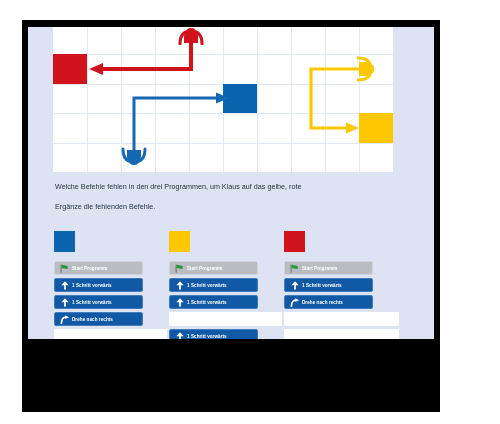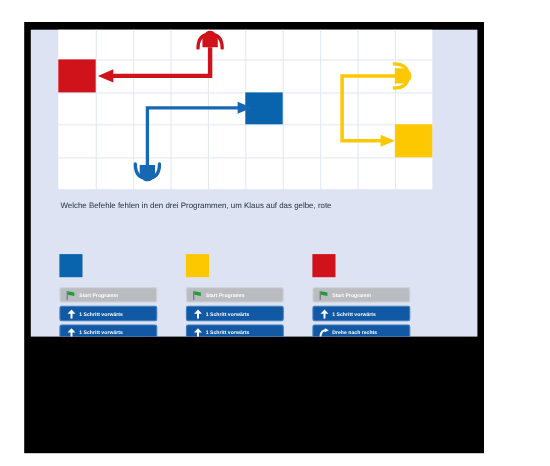--- a/index.html
+++ b/index.html
@@ -14,21 +14,21 @@
 
   
   #frame {
     position: absolute; left: 22px; top: 20px;
     width: 418px; height: 392px;
     background: #000000;
   }
   
   #page {
     position: absolute; left: 28px; top: 27px;
-    width: 406px; height: 279px;
+    width: 406px; height: 312px;
     background: #dde3f2;
     overflow: hidden;
   }
 
   
   #board {
     position: absolute; left: 25px; top: -2px;
     width: 340px; height: 147px;
     background: #ffffff;
   }
@@ -169,20 +169,21 @@
         <svg width="18" height="28" viewBox="0 0 18 28">
           <path d="M1 3 Q14 3 14 14 Q14 25 1 25" stroke="#fdc800" stroke-width="3" fill="none" stroke-linecap="round"></path>
           <path d="M2 7 L9 7 Q15 7 15 14 Q15 21 9 21 L2 21 Z" fill="#fdc800"></path>
           <ellipse cx="14" cy="14" rx="3" ry="4.5" fill="#fdc800"></ellipse>
         </svg>
       </div>
     </div>
 
     <div id="qtext">
       <div>Welche Befehle fehlen in den drei Programmen, um Klaus auf das gelbe, rote</div>
+      <div class="p2">Ergänze die fehlenden Befehle.</div>
     </div>
 
     <div class="col" id="col0">
         <div class="goalsq sq-blue"></div>
         <div class="rowslot">
           <div class="cmd cmd-gray">
             <span class="ic">
               <svg width="9" height="9" viewBox="0 0 9 9">
                 <rect x="0.6" y="0.6" width="1" height="8" fill="#6b6e72"></rect>
                 <path d="M1.6 0.8 L7.6 1.9 L7.6 5.1 L1.6 4.0 Z" fill="#1f9c34"></path>

